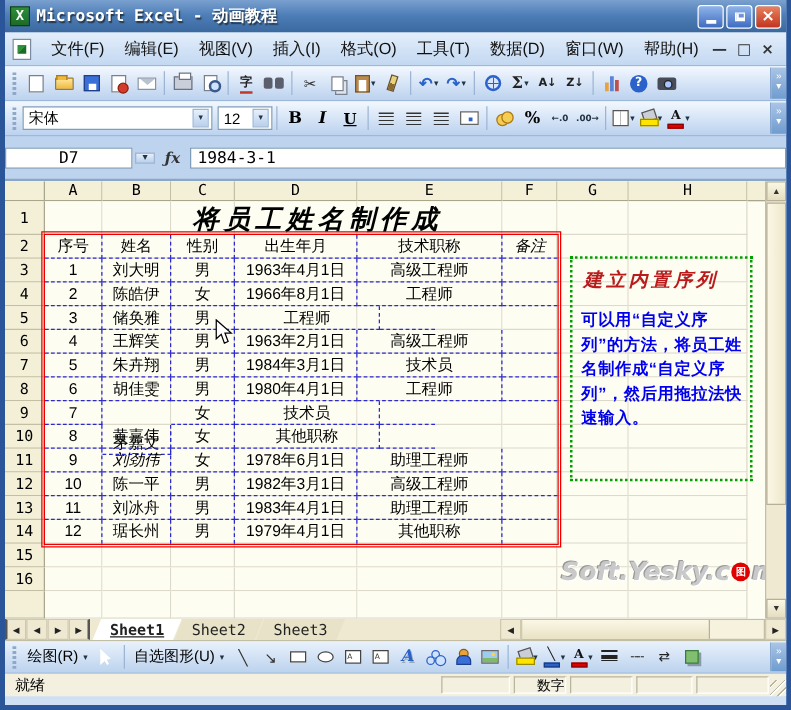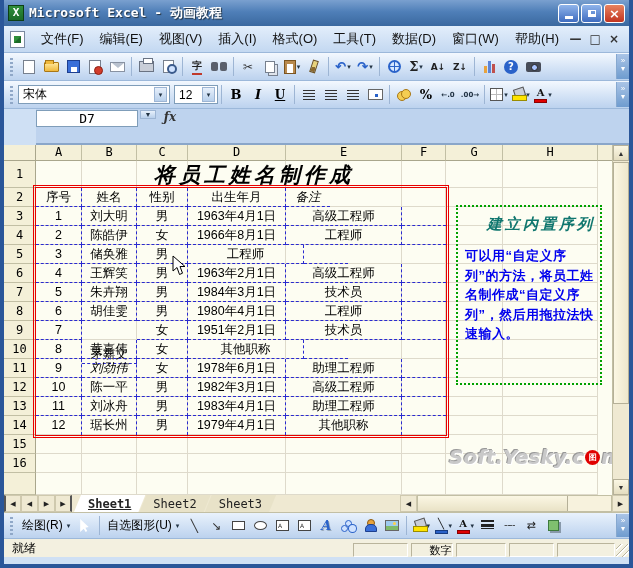--- a/index.html
+++ b/index.html
@@ -102,21 +102,21 @@
   .i-fontcolor i{ display:block; height:4px; background:#e00000; border:1px solid #8c0000; margin-top:1px; font-style:normal;}
   .i-linecolor i{ background:#2a62c9 !important; border-color:#173c80 !important;}
   
   .customrow{ height:23px; display:flex; align-items:center; background:linear-gradient(90deg,#a9c7e9 0 392px,#d8d2ee 392px);
               border-bottom:1px solid #9cb8da; padding-left:6px;}
   .custom-btn{ height:19px; display:flex; align-items:center; gap:3px; padding:0 6px; background:linear-gradient(180deg,#e8f1fc,#bdd4ef);
               border:1px solid #5a7eae; box-shadow:1px 1px 0 #fff inset; font-size:12px;}
   .custom-chevron{ width:11px; height:17px; background:linear-gradient(180deg,#aac4e6,#6f9ccf); border:1px solid #86a8cf;
               color:#fff; font-size:7px; line-height:7px; text-align:center; padding-top:2px; margin-left:1px; align-self:flex-end;}
   
-  .formulabar{ height:36px; background:#bed3ee; display:flex; align-items:flex-start; border-bottom:2px solid #8aa6c9; padding:1px 0;margin-left:32px;}
+  .formulabar{ height:36px; background:#bed3ee; display:flex; align-items:center; border-bottom:2px solid #8aa6c9; padding:1px 0;}
   .namebox{ width:102px; background:#fff; border:1px solid #7f9db9; font:13px "DejaVu Sans Mono",monospace;
             display:flex; align-items:center; justify-content:center;}
   .nb-arrow{ width:16px; background:linear-gradient(180deg,#e7f0fb,#b9d0ec); border:1px solid #9db5d4; font-size:7px;
             display:flex; align-items:center; justify-content:center; color:#234; margin-left:2px;}
   .fx{ width:28px; display:flex; align-items:center; justify-content:center; font:italic bold 12px "DejaVu Serif",serif; color:#333;}
   .formula-field{ flex:1; background:#fff; border:1px solid #7f9db9; font:13px "DejaVu Sans Mono",monospace; padding:0 5px; display:flex; align-items:center;}
   
   .grid{ height:350px; position:relative; background:#fdfdf2; overflow:hidden;}
   .colhdr-row{ display:flex; height:16px;}
   .corner{ width:32px; height:16px; background:#f4f0d8; border-right:1px solid #a9a68c; border-bottom:1px solid #a9a68c;}
@@ -129,21 +129,21 @@
   .g-cell{ border-right:1px solid #dedacb; border-bottom:1px solid #dedacb; background:#fdfdf2;}
   .sheet-title{ position:absolute; left:80px; top:16px; width:340px; height:27px; display:flex; align-items:center; justify-content:center;
           font:italic bold 21px "DejaVu Serif",serif; color:#000; letter-spacing:4px; white-space:nowrap;}
   .emp-table{ position:absolute; left:29px; top:40px; width:416px; height:253px; border:3px double #e80000; background:transparent;}
   .t-row{ display:flex; height:19px;}
   .t-cell{ height:19px; line-height:18px; text-align:center; font-size:12.5px; color:#000; white-space:nowrap; overflow:hidden;
            border-right:1px dashed #2a2ad0; border-bottom:1px dashed #2a2ad0;}
   .t-row .t-cell:last-child{ border-right:none;font-style:italic;}
   .t-row:last-child .t-cell{ border-bottom:none;}
   .notebox{ position:absolute; left:452px; top:60px; width:146px; height:180px; border:2px dotted #00a000; padding:6px 5px 0 7px;}
-  .note-title{ color:#0f766e; font:italic bold 15px "DejaVu Serif",serif; letter-spacing:3px; white-space:nowrap; margin:2px 0 12px 2px;text-align:right;}
+  .note-title{ color:#b91c1c; font:italic bold 15px "DejaVu Serif",serif; letter-spacing:3px; white-space:nowrap; margin:2px 0 12px 2px;}
   .note-body{ color:#0000ee; font-weight:bold; font-size:13px; line-height:1.5; letter-spacing:0.5px;}
   .watermark{ position:absolute; left:445px; top:300px; font:bold italic 20px "DejaVu Sans",sans-serif; color:#c9c9c9;
            text-shadow:1px 1px 0 #fff,-1px -1px 0 #999; display:flex; align-items:center; white-space:nowrap;}
   .wm-badge{ width:15px; height:15px; border-radius:50%; background:#e00000; color:#fff; font:bold 8px/15px "DejaVu Sans",sans-serif;
            text-align:center; text-shadow:none; font-style:normal; margin:0 1px;}
   .vscroll{ position:absolute; right:0; top:0; bottom:0; width:17px; background:#efe9d2; border-left:1px solid #c2bfa4;
            display:flex; flex-direction:column;}
   .sbtn{ height:16px; background:linear-gradient(180deg,#fbf7e4,#e4ddc0); border:1px solid #b5b098; font-size:7px;
            display:flex; align-items:center; justify-content:center; color:#333;}
   .vthumb{ height:242px; background:linear-gradient(90deg,#fbf7e4,#eee7cc); border:1px solid #b5b098; margin:1px 0;}
@@ -178,21 +178,21 @@
   .i-person{ width:12px; height:13px; position:relative;}
   .i-person::before{ content:""; position:absolute; left:3px; top:0; width:6px; height:6px; border-radius:50%; background:#e8a33d; border:1px solid #8c5a10;}
   .i-person::after{ content:""; position:absolute; left:1px; bottom:0; width:10px; height:6px; border-radius:5px 5px 0 0; background:#3a6fd8; border:1px solid #1d3f8f;}
   .i-picture{ width:14px; height:11px; border:1px solid #666; background:linear-gradient(180deg,#9ecbf0 0 60%,#7fba6a 60%); position:relative;}
   .i-picture::after{ content:""; position:absolute; right:2px; top:1px; width:3px; height:3px; border-radius:50%; background:#ffd24a;}
   .i-linestyle{ width:13px; height:11px; background:linear-gradient(180deg,#222 0 2px,transparent 2px 4px,#222 4px 7px,transparent 7px 8px,#222 8px 9px,transparent 9px);}
   .g-dash{ font-size:10px; color:#222; letter-spacing:-1px;}
   .g-arrows{ font-size:11px; color:#222;}
   .i-shadow{ width:11px; height:11px; background:#7fbf6f; border:1px solid #3d7a3d; box-shadow:2px 2px 0 #8899aa;}
   
-  .statusbar{ height:18px; background:#f3f0e0; display:flex; align-items:flex-end; font-size:12px; padding-left:8px; position:relative;}
+  .statusbar{ height:18px; background:#f3f0e0; display:flex; align-items:center; font-size:12px; padding-left:8px; position:relative;}
   .status-panel{ height:14px; border:1px solid; border-color:#b9b49c #fff #fff #b9b49c; margin-right:3px;
                  font-size:11px; display:flex; align-items:center; justify-content:center;padding-left:17px;}
   .grip-corner{ position:absolute; right:0; bottom:0; width:13px; height:13px;
     background:repeating-linear-gradient(135deg,transparent 0 3px,#b9b49c 3px 4px,#fff 4px 5px);}
 </style>
 </head>
 <body>
 
 <div class="window">
 
@@ -375,20 +375,21 @@
         <span class="dd">▾</span>
       </span>
     <span class="tb-chevron"><span>»</span><br><span>▾</span></span>
   </div>
 
 
   <div class="formulabar">
     <span class="namebox">D7</span>
     <span class="nb-arrow">▼</span>
     <span class="fx">ƒx</span>
+    <span class="formula-field">1984-3-1</span>
   </div>
 
   <div class="grid">
     <div class="colhdr-row">
       <div class="corner"></div>
     <div class="col-h" style="width: 46px;">A</div>
         <div class="col-h" style="width: 55px;">B</div>
         <div class="col-h" style="width: 51px;">C</div>
         <div class="col-h" style="width: 98px;">D</div>
         <div class="col-h" style="width: 116px;">E</div>
@@ -588,20 +589,21 @@
       </div>
 
     <div class="sheet-title">将员工姓名制作成</div>
 
     <div class="emp-table">
         <div class="t-row">
           <div class="t-cell" style="width: 46px;">序号</div>
           <div class="t-cell" style="width: 55px;">姓名</div>
           <div class="t-cell" style="width: 51px;">性别</div>
           <div class="t-cell" style="width: 98px;">出生年月</div>
+          <div class="t-cell" style="width: 116px;">技术职称</div>
           <div class="t-cell" style="width: 44px;">备注</div>
         </div>
         <div class="t-row">
           <div class="t-cell" style="width: 46px;">1</div>
           <div class="t-cell" style="width: 55px;">刘大明</div>
           <div class="t-cell" style="width: 51px;">男</div>
           <div class="t-cell" style="width: 98px;">1963年4月1日</div>
           <div class="t-cell" style="width: 116px;">高级工程师</div>
           <div class="t-cell" style="width: 44px;"></div>
         </div>
@@ -641,21 +643,20 @@
           <div class="t-cell" style="width: 55px;">胡佳雯</div>
           <div class="t-cell" style="width: 51px;">男</div>
           <div class="t-cell" style="width: 98px;">1980年4月1日</div>
           <div class="t-cell" style="width: 116px;">工程师</div>
           <div class="t-cell" style="width: 44px;"></div>
         </div>
         <div class="t-row">
           <div class="t-cell" style="width: 46px;">7</div>
           <div class="t-cell" style="width: 55px; margin-top: 24px;">茅嘉文</div>
           <div class="t-cell" style="width: 51px;">女</div>
-          <div class="t-cell" style="width: 98px;">1951年2月1日</div>
           <div class="t-cell" style="width: 116px;">技术员</div>
           <div class="t-cell" style="width: 44px;"></div>
         </div>
         <div class="t-row">
           <div class="t-cell" style="width: 46px;">8</div>
           <div class="t-cell" style="width: 55px;">黄嘉伟</div>
           <div class="t-cell" style="width: 51px;">女</div>
           <div class="t-cell" style="width: 116px;">其他职称</div>
           <div class="t-cell" style="width: 44px;"></div>
         </div>

